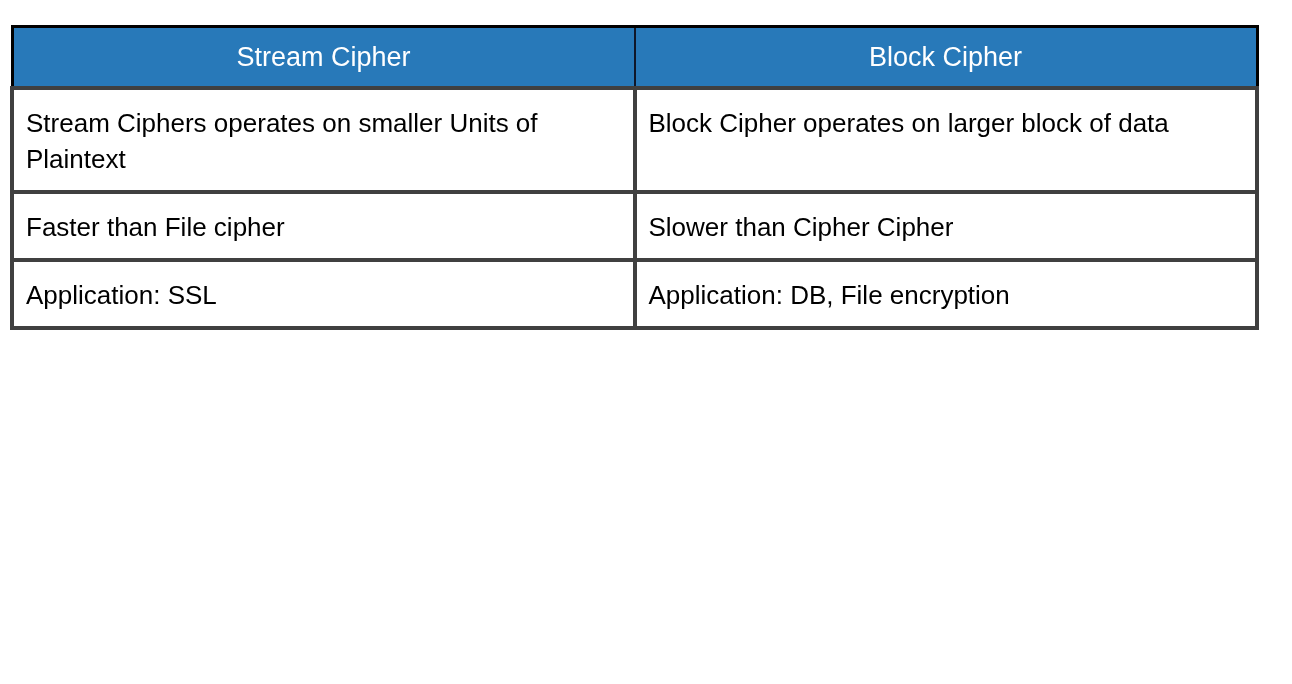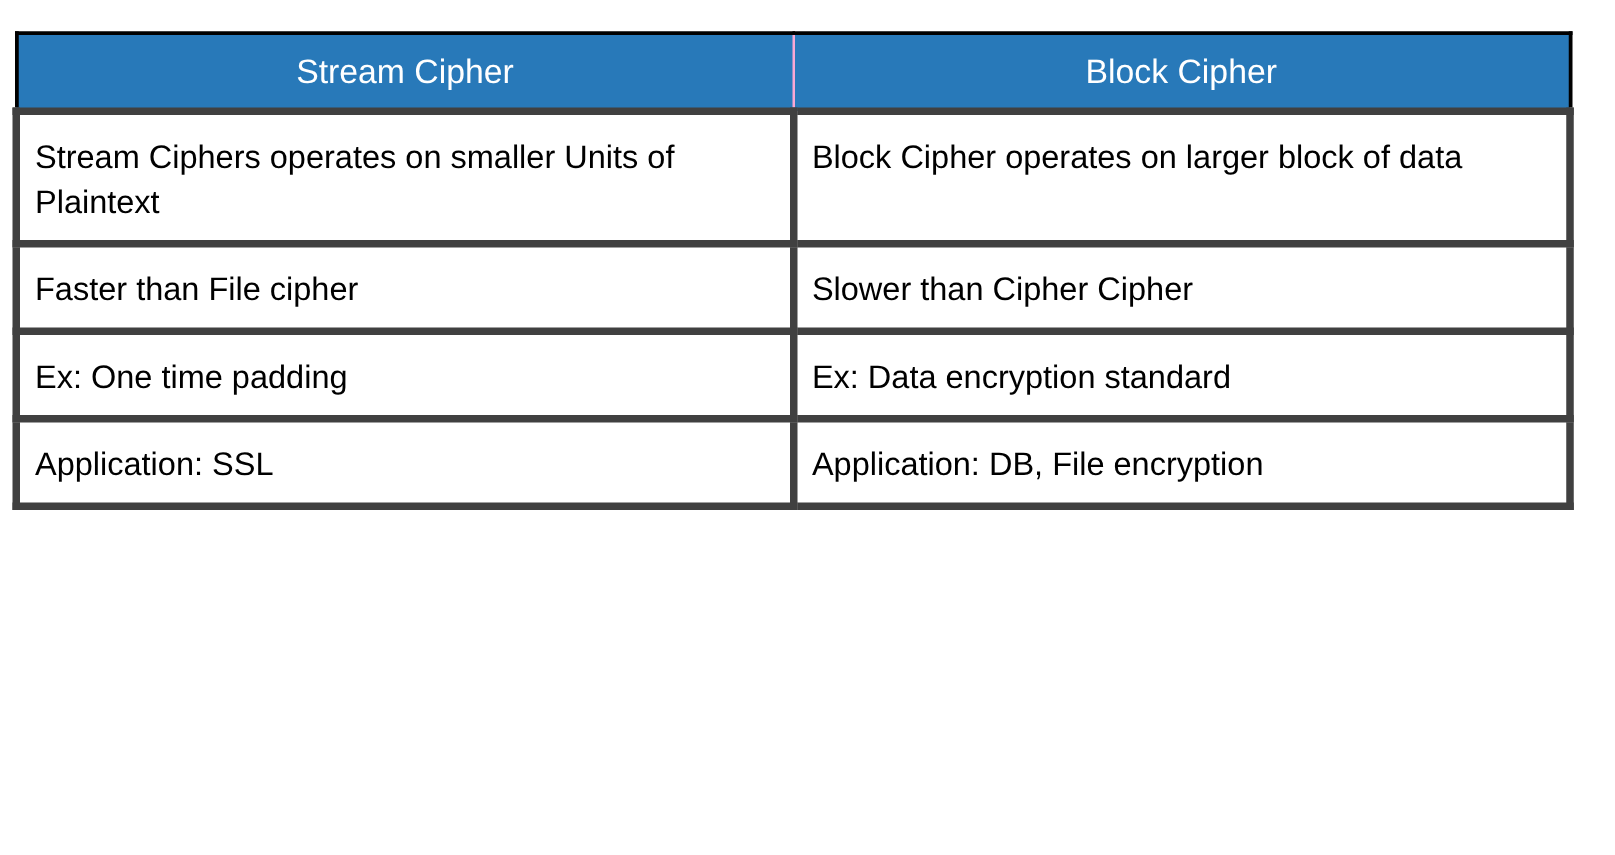--- a/index.html
+++ b/index.html
@@ -30,25 +30,25 @@
     width: 50%;
   }
   table.cipher-table th {
     background: #2879B9;
     color: #ffffff;
     font-size: 27px;
     font-weight: normal;
     text-align: center;
     vertical-align: middle;
     height: 58px;
-    border: 2px solid #f9a8d4;
+    border: 2px solid #0f172a;
     padding: 0;
   }
   table.cipher-table td {
-    border: 6px solid #404040;
+    border: 4px solid #404040;
     font-size: 26px;
     line-height: 36px;
     padding: 15px 27px 13px 12px;
     vertical-align: top;
     text-align: left;
     background: #ffffff;
     word-wrap: break-word;
   }
 </style>
 </head>
@@ -69,22 +69,18 @@
     <tbody>
       <tr>
         <td>Stream Ciphers operates on smaller Units of Plaintext</td>
         <td>Block Cipher operates on larger block of data</td>
       </tr>
       <tr>
         <td>Faster than File cipher</td>
         <td>Slower than Cipher Cipher</td>
       </tr>
       <tr>
-        <td>Ex: One time padding</td>
-        <td>Ex: Data encryption standard</td>
-      </tr>
-      <tr>
         <td>Application: SSL</td>
         <td>Application: DB, File encryption</td>
       </tr>
     </tbody>
   </table>
 </div>
 
 </body></html>

